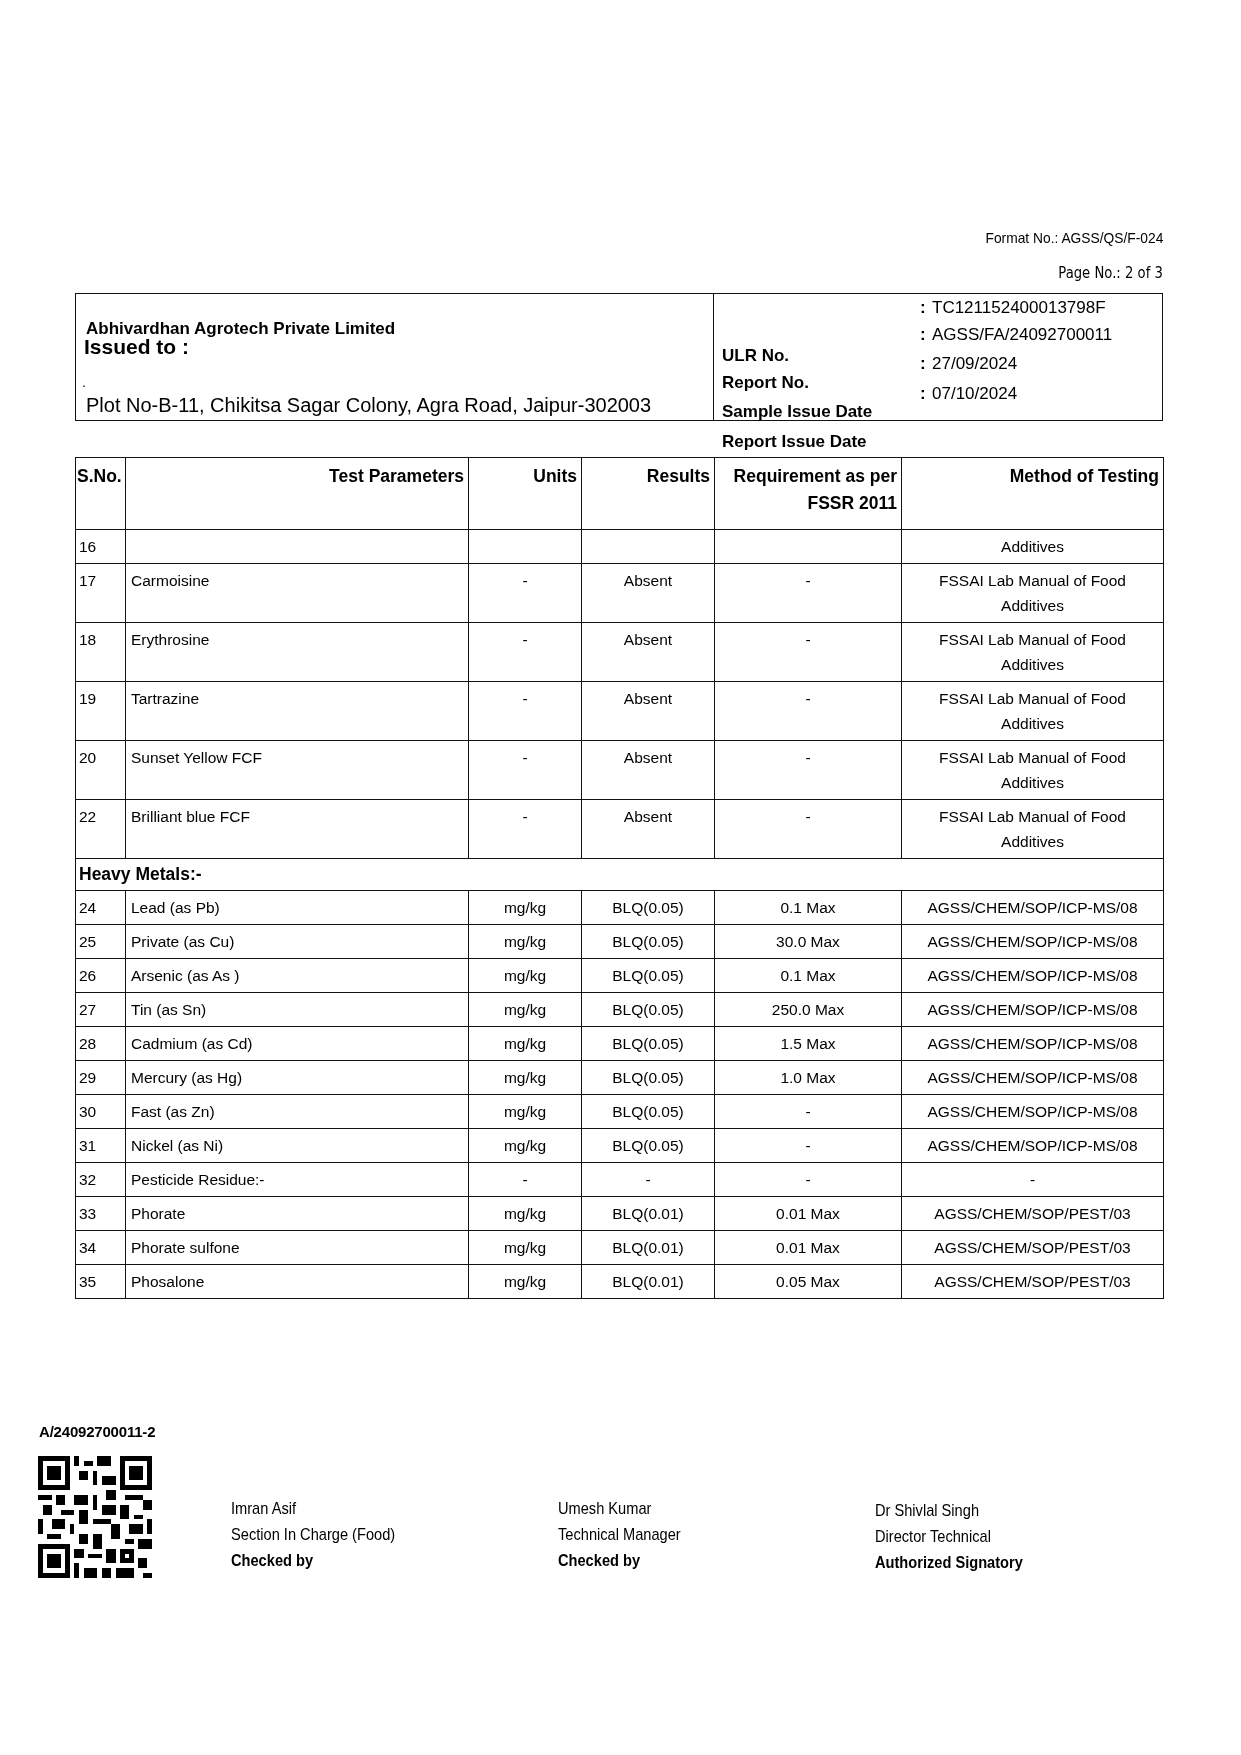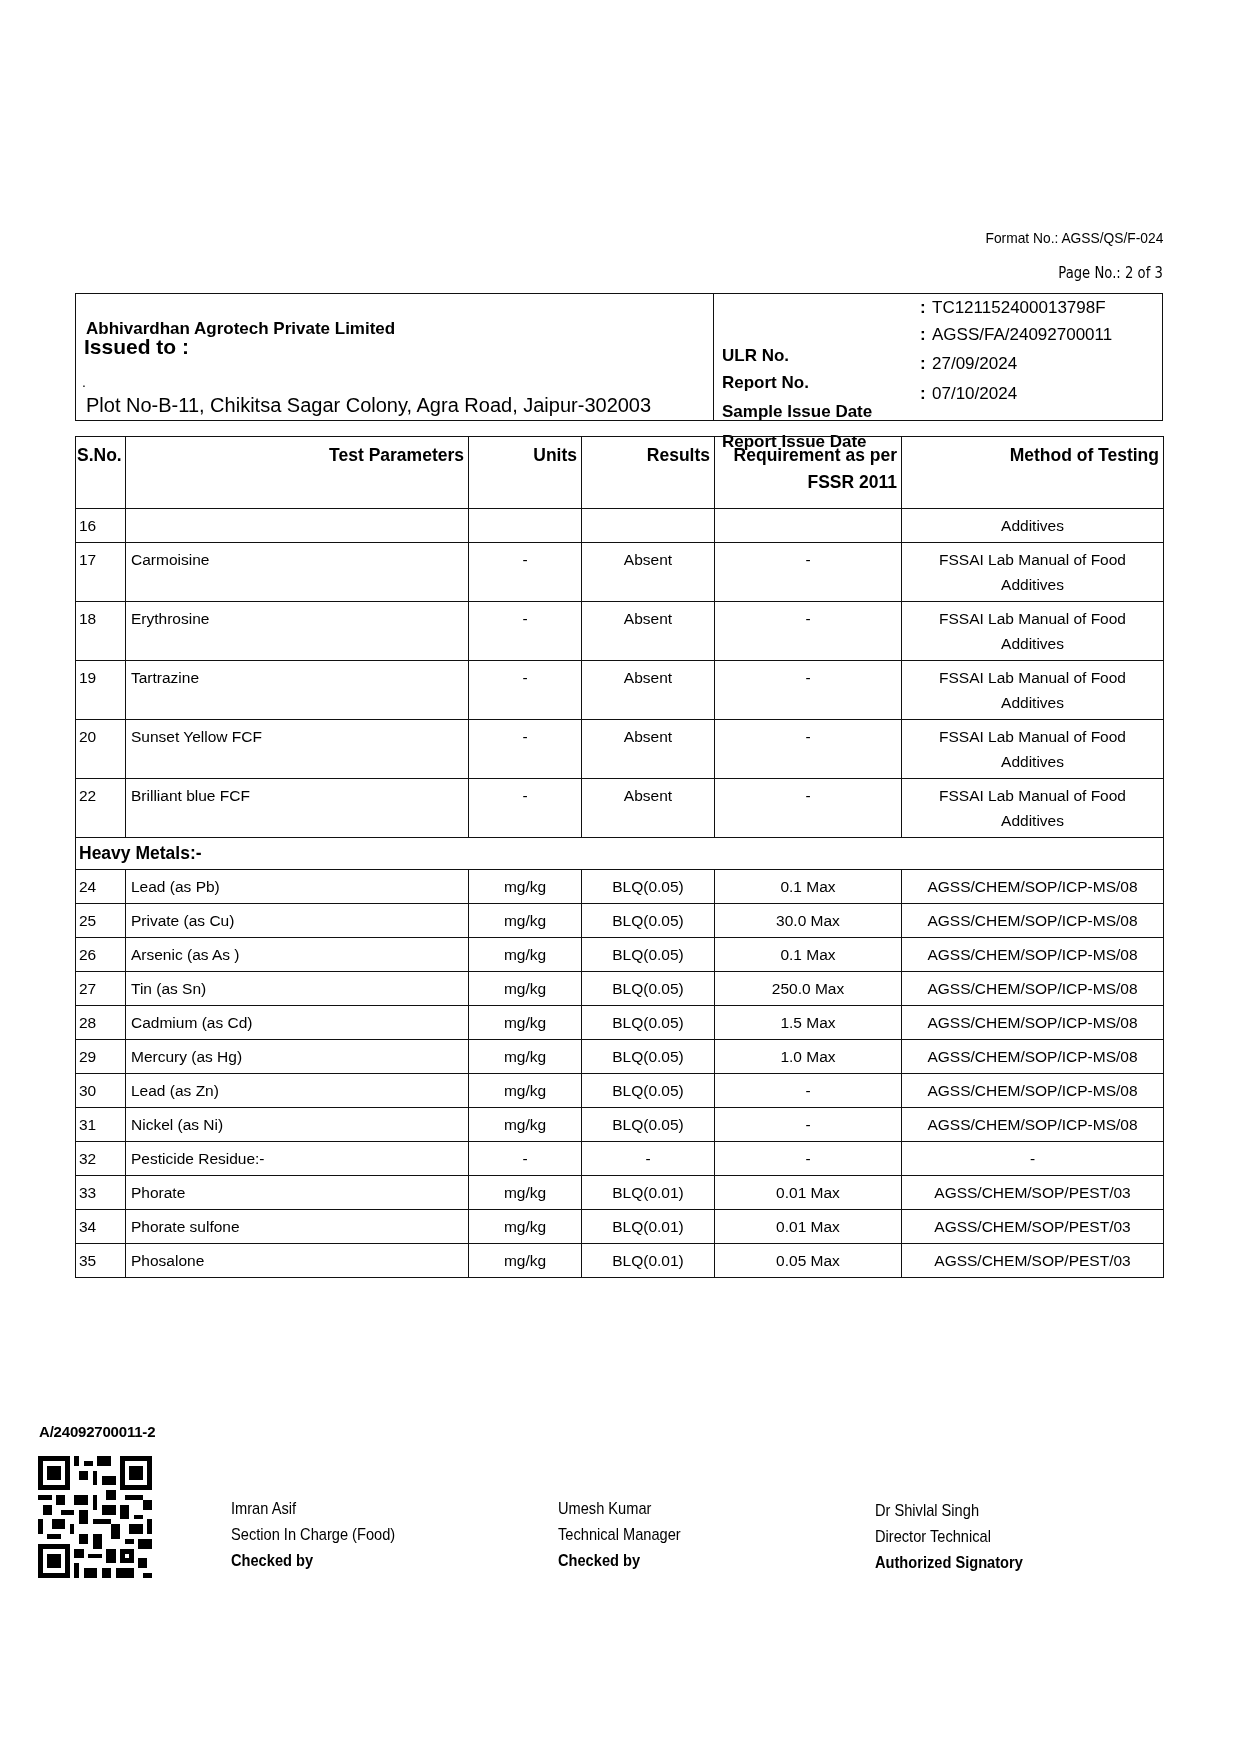--- a/index.html
+++ b/index.html
@@ -13,21 +13,21 @@
     .issued-to { position: absolute; left: 8px; top: 2px; font-size: 21px; font-weight: bold; margin-top: 39px; }
     .issued-company { position: absolute; left: 10px; top: 25px; font-size: 17px; font-weight: bold; }
     .issued-address { position: absolute; left: 10px; top: 52px; font-size: 20px; margin-top: 48px; }
     .issued-dot { position: absolute; left: 6px; top: 80px; font-size: 14px; }
     .issue-right { position: absolute; left: 638px; top: 0; right: 0; height: 100%; }
     .kv { position: absolute; left: 8px; font-size: 17px; }
     .kv .k { position: absolute; left: 0; font-weight: bold; white-space: nowrap; margin-top: 48px; }
     .kv .sep { position: absolute; left: 198px; font-weight: bold; }
     .kv .v { position: absolute; left: 210px; white-space: nowrap; }
 
-    table.results { position: absolute; left: 75px; top: 436px; width: 1088px; border-collapse: collapse; table-layout: fixed; font-size: 15.5px; border-radius: 13px; }
+    table.results { position: absolute; left: 75px; top: 457px; width: 1088px; border-collapse: collapse; table-layout: fixed; font-size: 15.5px; border-radius: 13px; }
     table.results th, table.results td { border: 1.5px solid #111; padding: 0 4px; vertical-align: top; }
     table.results th { font-size: 17.5px; font-weight: bold; height: 66px; padding-top: 5px; line-height: 27px; text-align: right; }
     table.results td { line-height: 25px; padding-top: 4px; height: 29px; }
     table.results tr.tall td { height: 54px; }
     table.results tr.row16 td { height: 29px; }
     table.results td.c { text-align: center; }
     table.results td.sn { padding-left: 3px; }
     table.results td.param { padding-left: 5px; }
     table.results th.sn-h { text-align: left; padding-left: 1px; }
     table.results tr.section td { font-weight: bold; font-size: 17.5px; height: 28px; padding-top: 3px; padding-left: 3px; }
@@ -191,21 +191,21 @@
     <tr>
       <td class="sn">29</td>
       <td class="param">Mercury (as Hg)</td>
       <td class="c">mg/kg</td>
       <td class="c">BLQ(0.05)</td>
       <td class="c">1.0 Max</td>
       <td class="c">AGSS/CHEM/SOP/ICP-MS/08</td>
     </tr>
     <tr>
       <td class="sn">30</td>
-      <td class="param">Lead (as Zn)</td>
+      <td class="param">Fast (as Zn)</td>
       <td class="c">mg/kg</td>
       <td class="c">BLQ(0.05)</td>
       <td class="c">-</td>
       <td class="c">AGSS/CHEM/SOP/ICP-MS/08</td>
     </tr>
     <tr>
       <td class="sn">31</td>
       <td class="param">Nickel (as Ni)</td>
       <td class="c">mg/kg</td>
       <td class="c">BLQ(0.05)</td>

